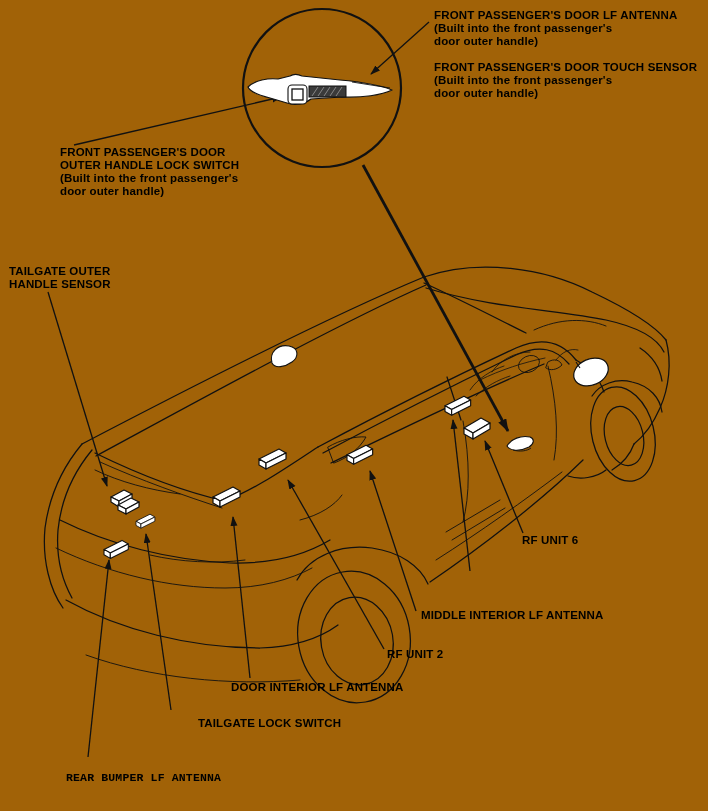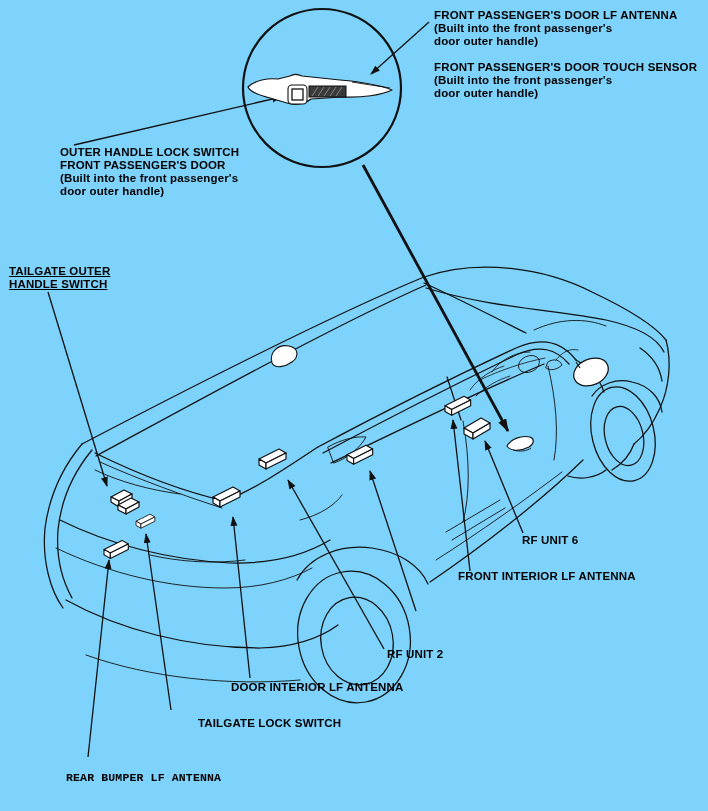--- a/index.html
+++ b/index.html
@@ -1,17 +1,17 @@
 <!DOCTYPE html>
 <html><head>
 <meta charset="utf-8">
 <style>
   html,body{margin:0;padding:0;background:#fff;}
   .canvas{
-    position:relative;width:708px;height:811px;background:#7dd3fc;overflow:hidden;
+    position:relative;width:708px;height:811px;background:#a16207;overflow:hidden;
     font-family:"Liberation Sans",sans-serif;
   }
   .canvas svg{position:absolute;left:0;top:0;}
   .callout{
     position:absolute;color:#000;font-weight:bold;font-size:11.5px;line-height:13px;
     letter-spacing:0.15px;white-space:nowrap;
   }
   .callout div{white-space:nowrap;}
 </style>
 </head>
@@ -185,39 +185,39 @@
   <div>door outer handle)</div>
 </div>
 
 <div class="callout" style="left:434px;top:61px;">
   <div>FRONT PASSENGER'S DOOR TOUCH SENSOR</div>
   <div>(Built into the front passenger's</div>
   <div>door outer handle)</div>
 </div>
 
 <div class="callout" style="left:60px;top:146px;">
+  <div>FRONT PASSENGER'S DOOR</div>
   <div>OUTER HANDLE LOCK SWITCH</div>
-  <div>FRONT PASSENGER'S DOOR</div>
   <div>(Built into the front passenger's</div>
   <div>door outer handle)</div>
 </div>
 
-<div class="callout" style="left:9px;top:265px;text-decoration:underline;">
+<div class="callout" style="left:9px;top:265px;">
   <div>TAILGATE OUTER</div>
-  <div>HANDLE SWITCH</div>
+  <div>HANDLE SENSOR</div>
 </div>
 
 <div class="callout" style="left:522px;top:534px;">
   <div>RF UNIT 6</div>
 </div>
 
-<div class="callout" style="left:458px;top:570px;">
-  <div>FRONT INTERIOR LF ANTENNA</div>
-</div>
-
+
+<div class="callout" style="left:421px;top:609px;">
+  <div>MIDDLE INTERIOR LF ANTENNA</div>
+</div>
 
 <div class="callout" style="left:387px;top:648px;">
   <div>RF UNIT 2</div>
 </div>
 
 <div class="callout" style="left:231px;top:681px;">
   <div>DOOR INTERIOR LF ANTENNA</div>
 </div>
 
 <div class="callout" style="left:154px;top:717px;margin-left:44px;">

